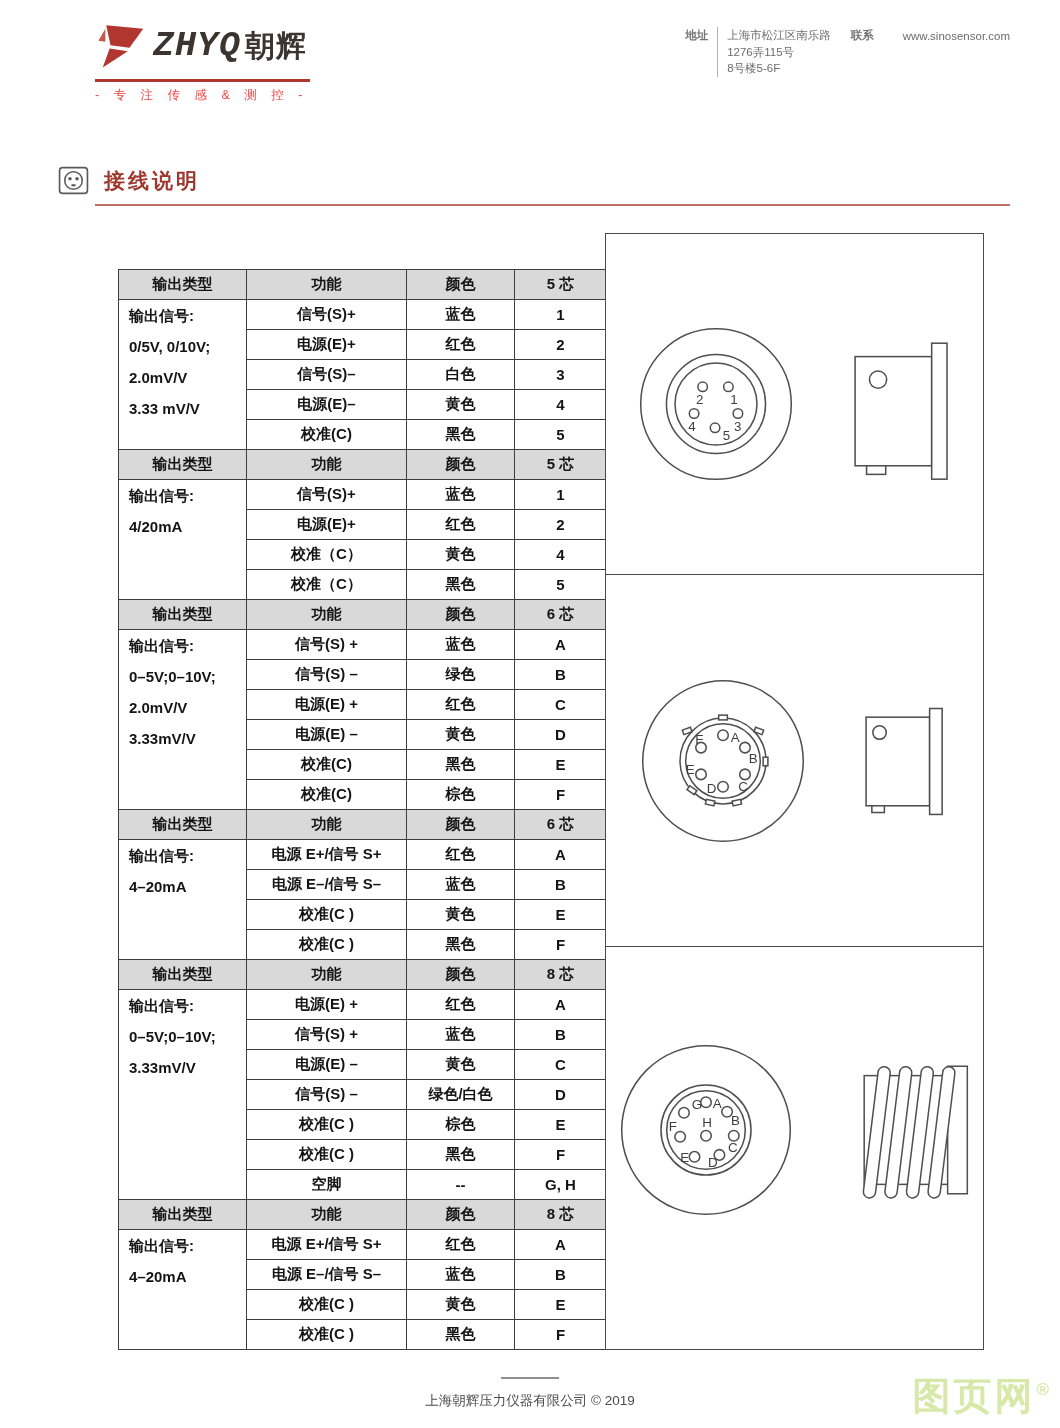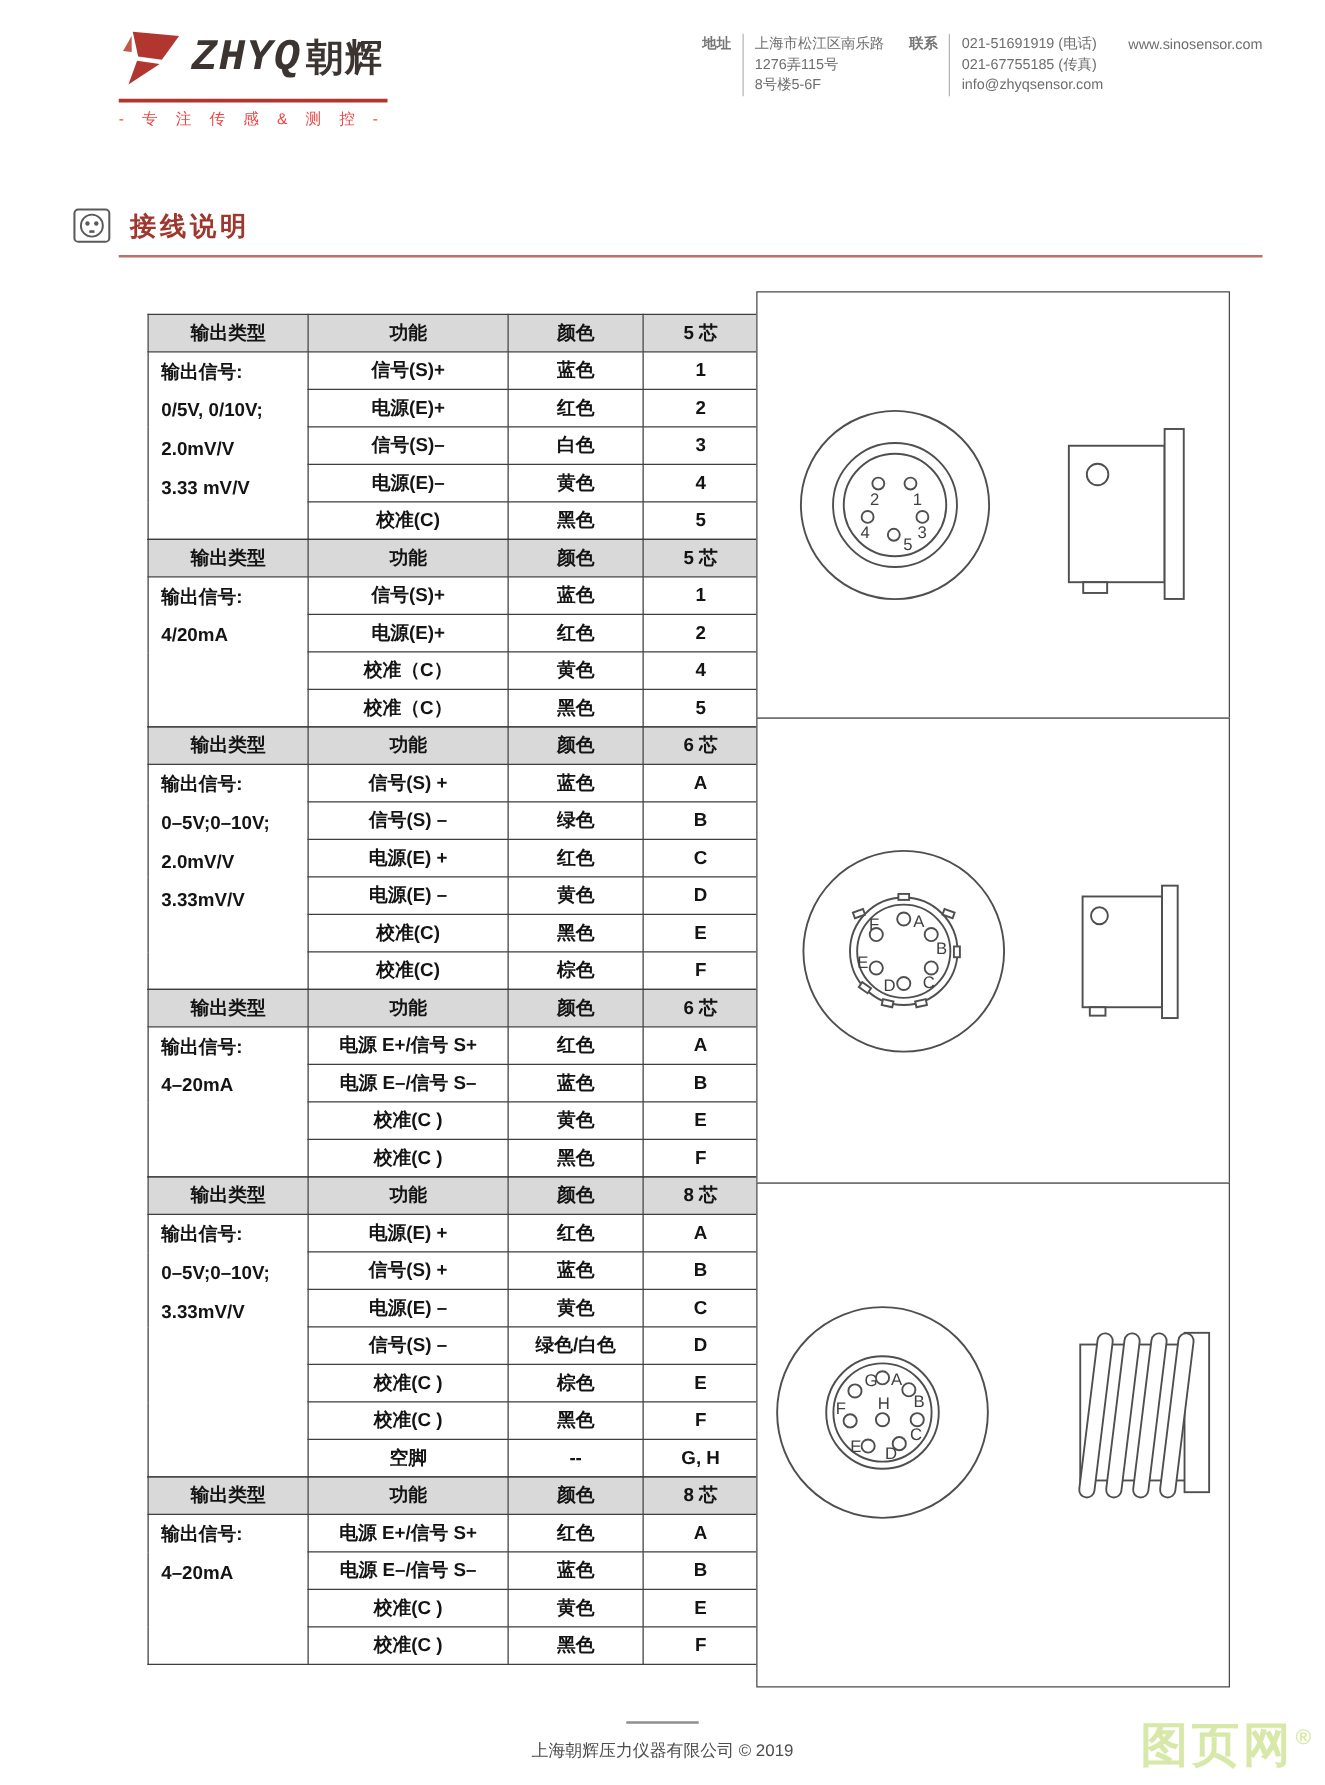--- a/index.html
+++ b/index.html
@@ -22,21 +22,21 @@
   .info-label { margin-right:9px; font-weight:bold; color:#757575; }
   .info-lines { border-left:1px solid #b5b5b5; padding-left:9px; }
   .website { padding-top:1px; color:#6d6d6d; }
 
   
   .sec-row { margin:62px 0 0 58px; display:flex; align-items:center;font-family:Liberation Mono, monospace; }
   .sec-title { margin-left:15px; font-size:21px; font-weight:bold; color:#9e382e; letter-spacing:3px; }
   .sec-rule { margin-left:95px; width:915px; height:2px; background:#bc7068; margin-top:9px; }
 
   
-  .main { display:flex; align-items:center; margin:27px 11px 0 118px; }
+  .main { display:flex; align-items:flex-end; margin:27px 11px 0 118px; }
   .table-col { width:488px; }
   table.wiring { border-collapse:collapse; table-layout:fixed; width:488px; }
   table.wiring + table.wiring { margin-top:-1px; }
   .wiring td {
     border:1px solid #3e3e3e; height:30px; text-align:center;
     font-size:15px; font-weight:bold; color:#141414; overflow:hidden; white-space:nowrap;
   }
   .wiring tr.hdr td { background:#d9d9d9; }
   .wiring td.sig { text-align:left; vertical-align:top; padding-left:10px; }
   .wiring td.sig div { line-height:31px; height:31px; }
@@ -83,25 +83,20 @@
     <div class="info-group">
       <span class="info-label">地址</span>
       <div class="info-lines" id="address-lines">
           <div>上海市松江区南乐路</div>
           <div>1276弄115号</div>
           <div>8号楼5-6F</div>
         </div>
     </div>
     <div class="info-group">
       <span class="info-label">联系</span>
-      <div class="info-lines" id="contact-lines">
-          <div>021-51691919 (电话)</div>
-          <div>021-67755185 (传真)</div>
-          <div>info@zhyqsensor.com</div>
-        </div>
     </div>
     <div class="website">www.sinosensor.com</div>
   </div>
 </div>
 
 <div class="sec-row">
   <svg width="31" height="29" viewBox="0 0 30 28">
     <rect x="1.5" y="1.5" width="27" height="25" rx="3" fill="none" stroke="#5a5a5a" stroke-width="1.6"></rect>
     <circle cx="15" cy="14" r="8.5" fill="none" stroke="#5a5a5a" stroke-width="1.5"></circle>
     <circle cx="11.6" cy="12.4" r="1.7" fill="#5a5a5a"></circle>

